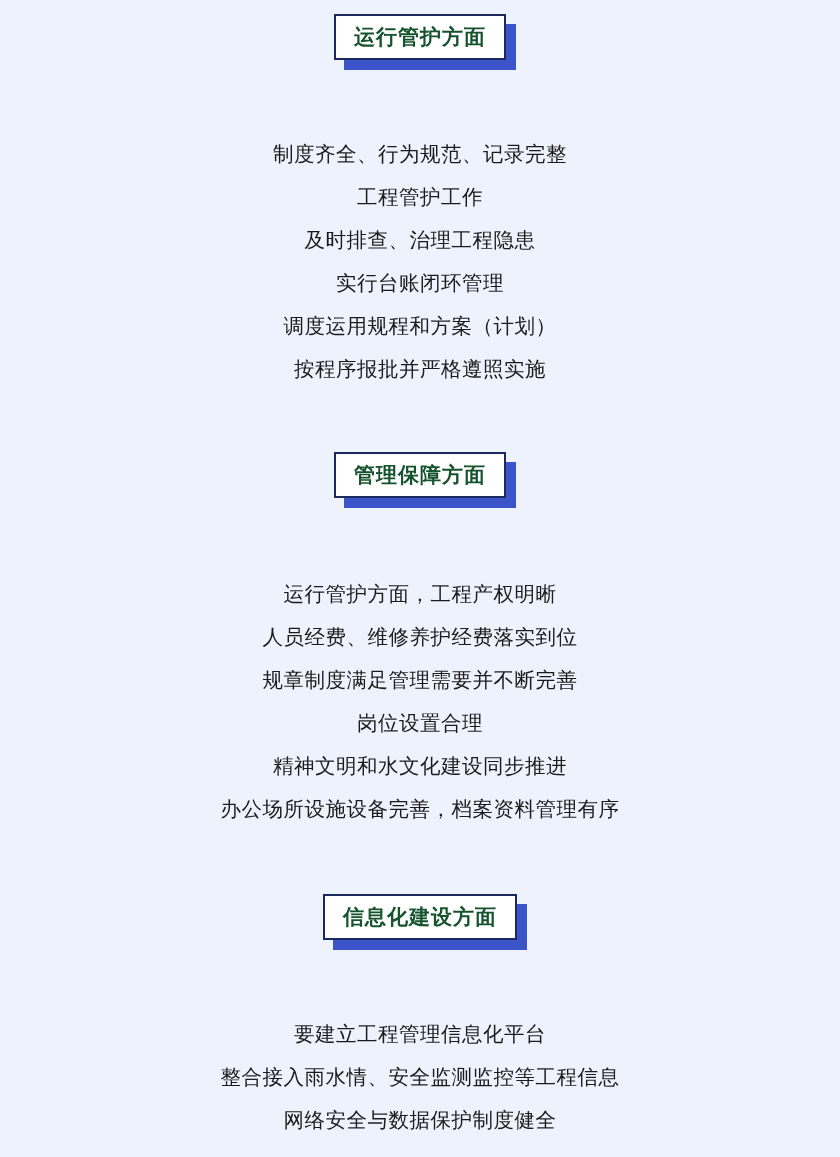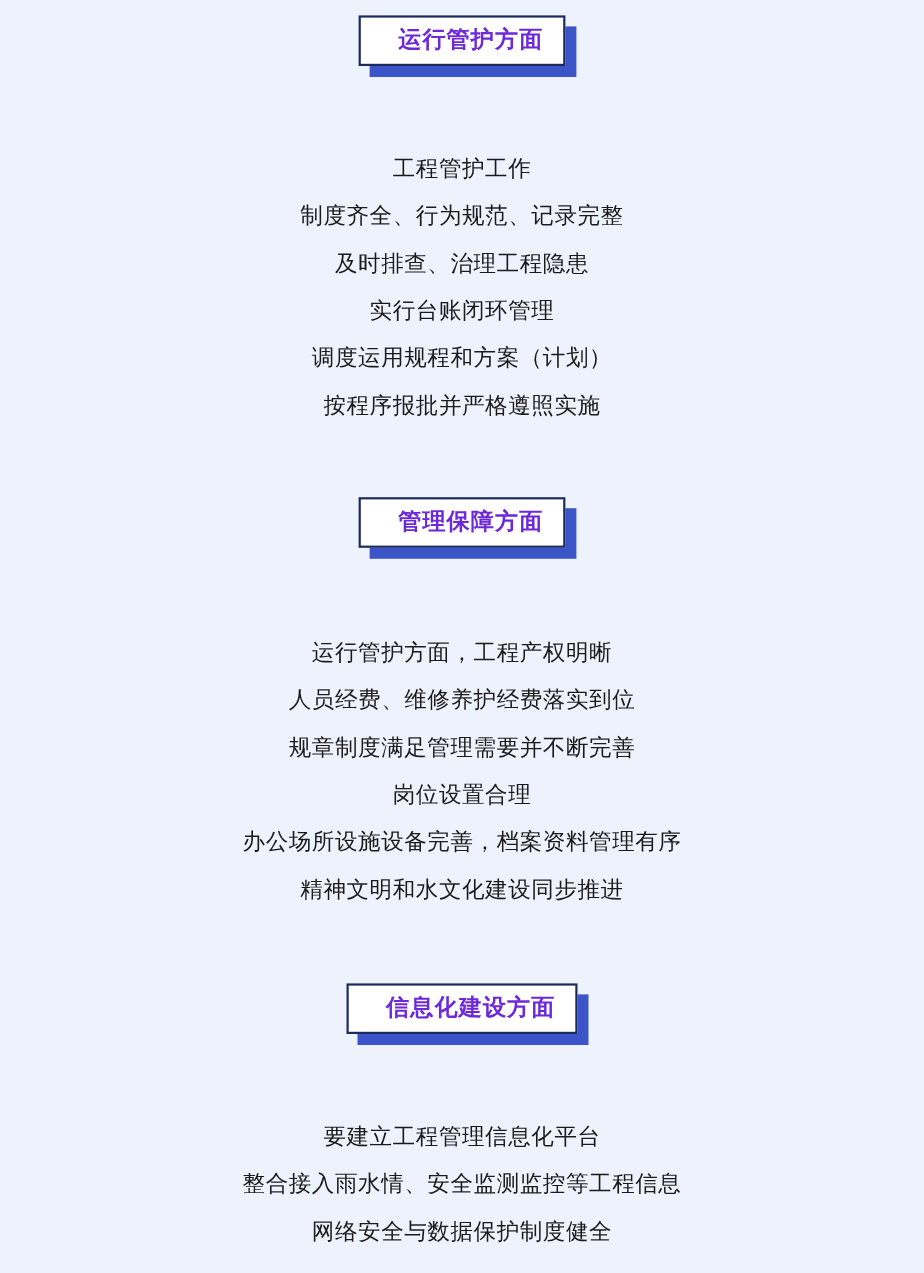--- a/index.html
+++ b/index.html
@@ -40,25 +40,25 @@
     width: 100%;
     height: 100%;
     background: #3b55c8;
     z-index: 0;
   }
   .heading-box {
     position: relative;
     z-index: 1;
     background: #ffffff;
     border: 2px solid #1a2a5e;
-    padding: 10px 18px 11px 34px;
+    padding: 10px 18px 11px 18px;
     font-size: 21px;
     font-weight: bold;
     letter-spacing: 1px;
-    color: #6d28d9;
+    color: #14532d;
     line-height: 1;
     white-space: nowrap;
   }
   .lines {
     text-align: center;
     font-size: 20.5px;
     line-height: 43px;
     color: #1b1b1b;
     letter-spacing: 0.5px;
   }
@@ -80,42 +80,42 @@
 
 <div class="page">
 
   <div class="section" id="section-0">
     <div class="heading-wrap">
       <div class="heading-shadow">
         <div class="heading-box">运行管护方面</div>
       </div>
     </div>
     <div class="lines">
+      <span class="line">制度齐全、行为规范、记录完整</span>
       <span class="line">工程管护工作</span>
-      <span class="line">制度齐全、行为规范、记录完整</span>
       <span class="line">及时排查、治理工程隐患</span>
       <span class="line">实行台账闭环管理</span>
       <span class="line">调度运用规程和方案（计划）</span>
       <span class="line">按程序报批并严格遵照实施</span>
     </div>
   </div>
 
   <div class="section" id="section-1">
     <div class="heading-wrap">
       <div class="heading-shadow">
         <div class="heading-box">管理保障方面</div>
       </div>
     </div>
     <div class="lines">
       <span class="line">运行管护方面，工程产权明晰</span>
       <span class="line">人员经费、维修养护经费落实到位</span>
       <span class="line">规章制度满足管理需要并不断完善</span>
       <span class="line">岗位设置合理</span>
+      <span class="line">精神文明和水文化建设同步推进</span>
       <span class="line">办公场所设施设备完善，档案资料管理有序</span>
-      <span class="line">精神文明和水文化建设同步推进</span>
     </div>
   </div>
 
   <div class="section" id="section-2">
     <div class="heading-wrap">
       <div class="heading-shadow">
         <div class="heading-box">信息化建设方面</div>
       </div>
     </div>
     <div class="lines">

